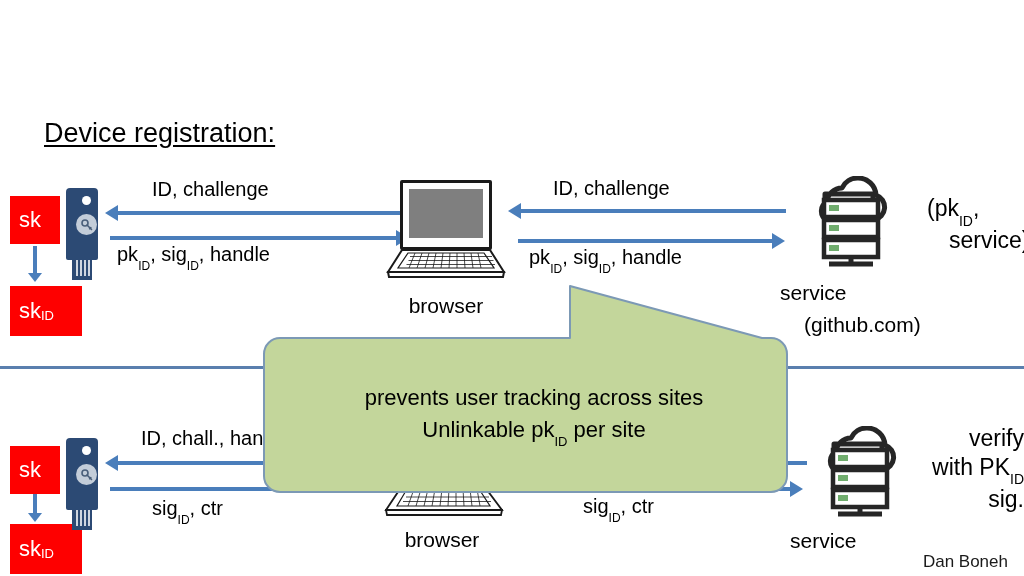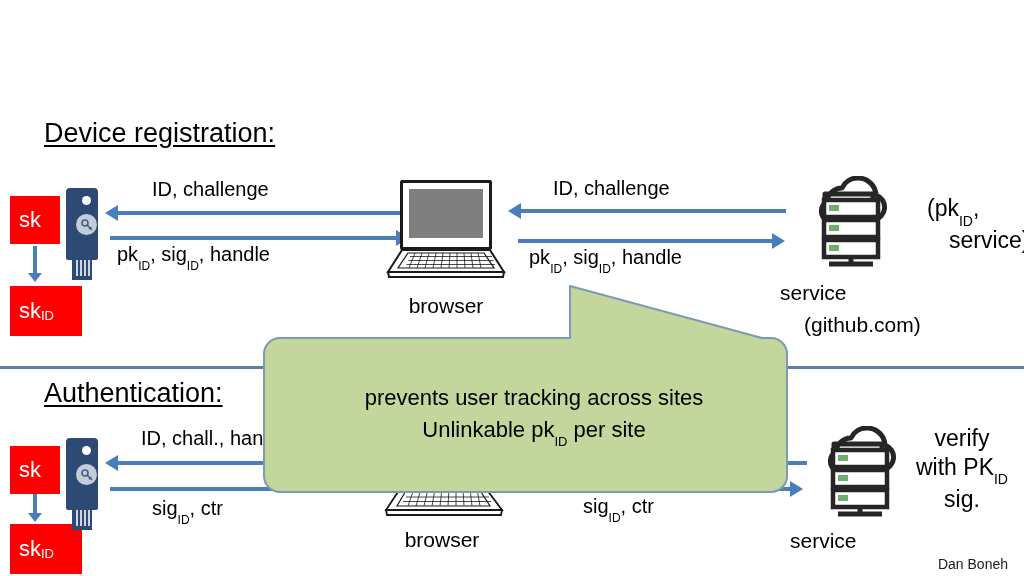--- a/index.html
+++ b/index.html
@@ -142,21 +142,21 @@
   .callout-text{
     position:absolute;left:282px;top:382px;width:504px;
     text-align:center;font-size:22px;line-height:1.45;
     color:#000;
   }
   .callout-text sub{font-size:13px;position:relative;top:4px;}
 
   
   .footer{
     position:absolute;right:16px;bottom:4px;
-    font-size:14px;color:#1a1a1a;white-space:nowrap;
+    font-size:17px;color:#1a1a1a;white-space:nowrap;
   }
 </style>
 </head>
 <body>
 
 <div class="slide">
 
 
   <div class="divider"></div>
 
@@ -268,21 +268,20 @@
     <span>(github.com)</span>
   </div>
 
   <div class="side-note" style="left:902px;top:194px;margin-left:25px;">
     <div>
       <span>(pk</span><sub>ID</sub><span>,</span>
     </div>
     <div style="padding-left:22px;">service)</div>
   </div>
 
-  <div class="section-head" id="sec-auth">Authentication:</div>
 
   <div class="redbox" id="sk-auth">
     <span>sk</span>
   </div>
 
   <div class="vstem" style="left:33px;top:494px;height:20px;"></div>
   <div class="vhead" style="left:28px;top:513px;"></div>
 
   <div class="redbox" id="skid-auth">
     <span>sk</span>
@@ -359,21 +358,21 @@
       <rect x="21" y="64" width="54" height="17" fill="#ffffff" stroke="#262626" stroke-width="4.5"></rect>
       <rect x="26" y="69" width="10" height="6" fill="#70ad6e"></rect>
       <line x1="48" y1="81" x2="48" y2="88" stroke="#262626" stroke-width="5"></line>
       <line x1="26" y1="88" x2="70" y2="88" stroke="#262626" stroke-width="5"></line>
     </svg>
   </div>
   <div class="srv-label" style="left:790px;top:529px;width:140px;">
     <span>service</span>
   </div>
 
-  <div class="side-note" style="left:900px;top:424px;text-align:center;width:124px;">
+  <div class="side-note" style="left:900px;top:424px;text-align:right;width:124px;">
     <div>verify</div>
     <div>
       <span>with PK</span><sub>ID</sub>
     </div>
     <div>sig.</div>
   </div>
 
   <div class="callout-wrap">
     <svg width="536" height="226" viewBox="0 0 536 226">
       <path d="M308,10 L308,62 L18,62 A16,16 0 0 0 2,78 L2,200 A16,16 0 0 0 18,216 L509,216 A16,16 0 0 0 525,200 L525,78 A16,16 0 0 0 509,62 L500,62 Z" fill="#c3d69b" stroke="#7c99b5" stroke-width="2" stroke-linejoin="round"></path>

